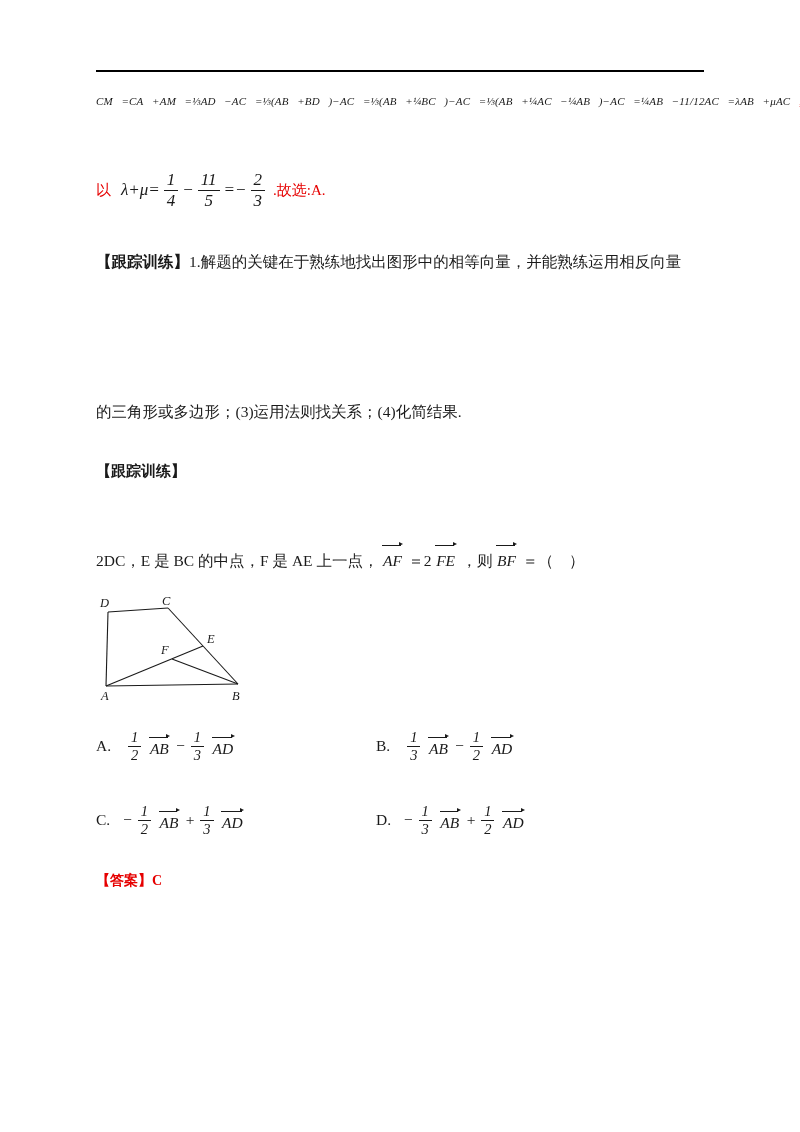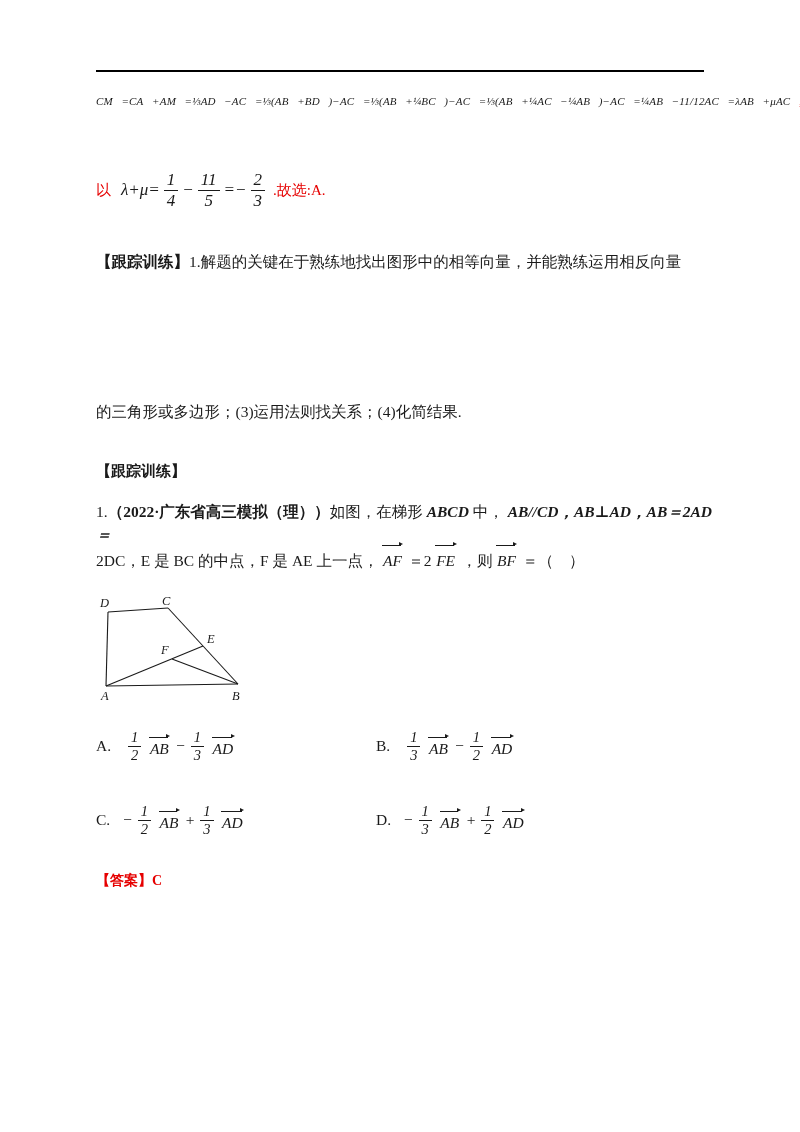--- a/index.html
+++ b/index.html
@@ -96,26 +96,20 @@
     <span class="tail red">.故选:A.</span>
   </div>
 
   <div class="abs para m1">
     <span class="bold">【跟踪训练】</span><span>1.解题的关键在于熟练地找出图形中的相等向量，并能熟练运用相反向量</span>
   </div>
   <div class="abs para m4">的三角形或多边形；(3)运用法则找关系；(4)化简结果.</div>
 
   <div class="abs tr-title">【跟踪训练】</div>
 
-  <div class="abs para q-l1">
-    <span>1.</span><span class="bold">（2022·广东省高三模拟（理））</span><span>如图，在梯形</span>
-    <span class="mi">ABCD</span>
-    <span>中，</span>
-    <span class="mi">AB//CD，AB⊥AD，AB＝2AD＝</span>
-  </div>
 
   <div class="abs para q-l2">
     <span>2DC，E 是 BC 的中点，F 是 AE 上一点，</span><span class="vec"><span>AF</span></span><span>＝2</span><span class="vec"><span>FE</span></span><span>，则</span><span class="vec"><span>BF</span></span><span>＝（　）</span>
   </div>
 
   <div class="abs figure">
     <svg width="152" height="112" viewBox="0 0 152 112">
       <g stroke="#1a1a1a" stroke-width="1.1" fill="none">
         <line x1="10" y1="16" x2="70" y2="12"></line>
         <line x1="10" y1="16" x2="8" y2="90"></line>

